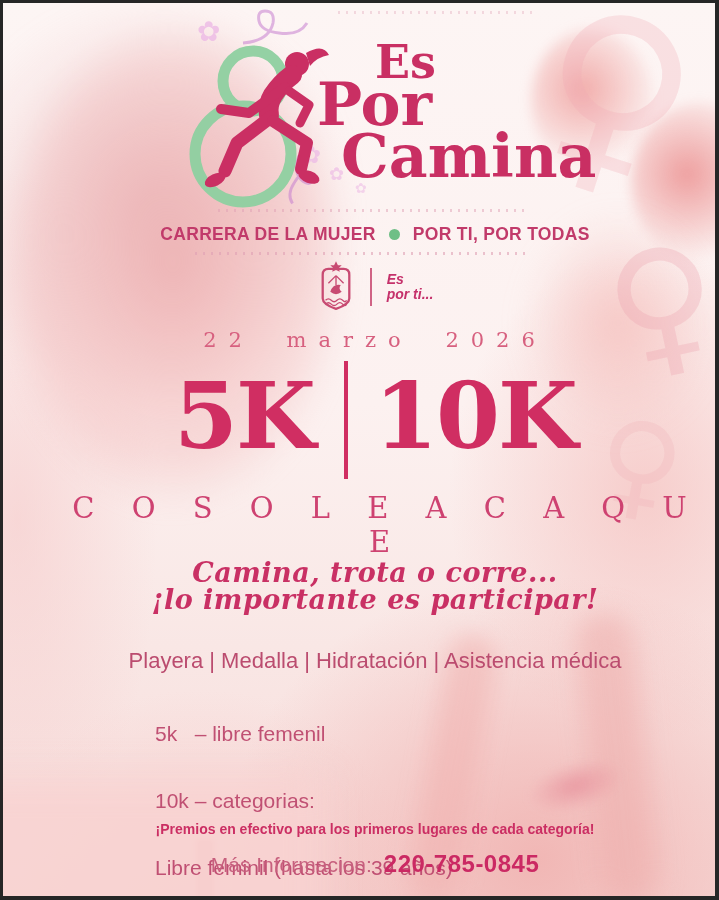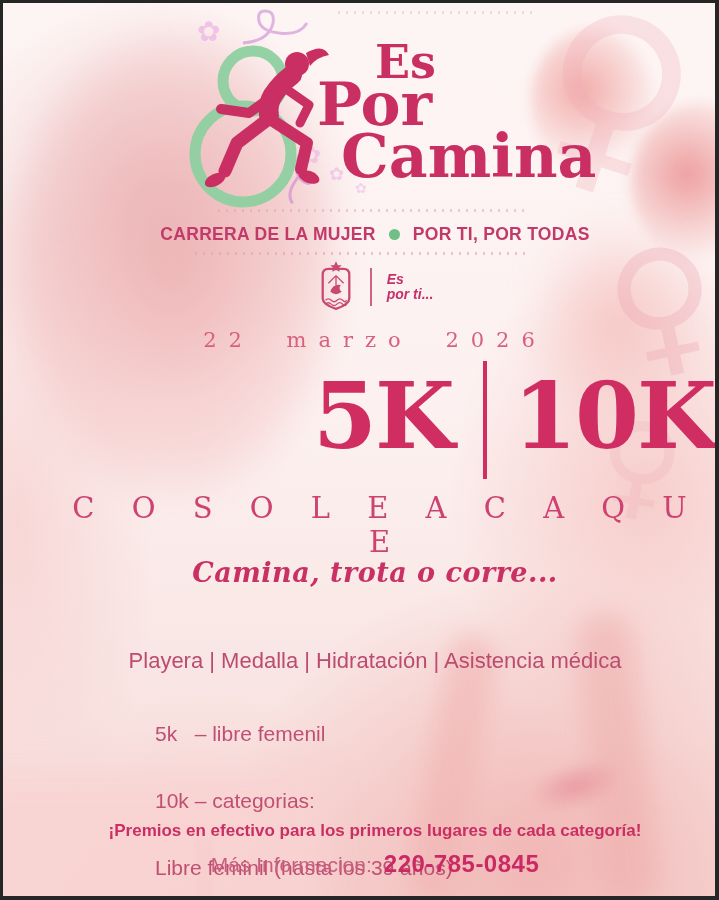--- a/index.html
+++ b/index.html
@@ -68,36 +68,36 @@
   .muni-col{text-align:center; line-height:1;}
   .muni-small{font-size:6px; letter-spacing:1.6px; color:#cc6d8a; font-weight:bold;}
   .muni-name{font-size:15.5px; font-weight:bold; letter-spacing:.4px; color:#c73a68; margin-top:2px;}
   .muni-years{font-size:8px; letter-spacing:2px; color:#c95a7b; font-weight:bold; margin-top:2px;}
   .muni-div{width:2px; height:38px; background:#c84a72; opacity:.85; margin:0 6px;}
   .motto{text-align:left; font-style:italic; font-weight:bold; font-size:14px; line-height:1.05; color:#c5316b;}
 
   .date{top:325px; font-family:"DejaVu Serif", serif; font-size:21px; color:#d7607f;
     letter-spacing:12px; word-spacing:14px;}
 
-  .dist{top:352px; display:flex; justify-content:flex-end; align-items:center;}
+  .dist{top:352px; display:flex; justify-content:center; align-items:center;}
   .dist-num{font-family:"DejaVu Serif", serif; font-weight:bold; font-size:92px; line-height:1.1; color:#d02e62; letter-spacing:-2px;}
   .dist-bar{width:4px; height:118px; background:#d02e62; margin:6px 26px 0 30px;}
 
   .city{top:488px; font-family:"DejaVu Serif", serif; font-size:29px; color:#ce4271; letter-spacing:14px;margin-left:23px;}
 
   .slogan1{top:544px;margin-top:10px;} .slogan2{top:581px;}
   .slogan1,.slogan2{font-family:"DejaVu Serif", serif; font-style:italic; font-weight:bold;
     font-size:27px; color:#c93064; letter-spacing:.5px;}
 
   .amenities{top:637px; font-size:22px; color:#bb4c6f;margin-top:8px;}
 
   .cats{position:absolute; left:152px; top:675px; z-index:2; text-align:left;
     font-size:21px; line-height:22.4px; color:#c05073; white-space:pre-wrap;}
 
-  .prizes{top:818px; font-size:17px; font-weight:bold; color:#cb2e63;}
+  .prizes{top:818px; font-size:14px; font-weight:bold; color:#cb2e63;}
 
   .contact{top:847px; display:flex; justify-content:center; align-items:baseline; gap:12px;}
   .contact-label{font-size:21px; color:#c7607e;}
   .contact-phone{font-size:24px; font-weight:bold; color:#cb2963; letter-spacing:.5px;}
 </style>
 </head>
 <body>
 
 <div class="frame">
 
@@ -175,20 +175,21 @@
 
   <div class="layer dist">
     <span class="dist-num">5K</span>
     <span class="dist-bar"></span>
     <span class="dist-num">10K</span>
   </div>
 
   <div class="layer city">C O S O L E A C A Q U E</div>
 
   <div class="layer slogan1">Camina, trota o corre...</div>
+  <div class="layer slogan2">¡lo importante es participar!</div>
 
   <div class="layer amenities">Playera | Medalla | Hidratación | Asistencia médica</div>
 
   <div class="cats">
     <div>5k   – libre femenil</div>
     <div>10k – categorias:</div>
     <div>Libre feminil (hasta los 39 años)</div>
     
     
     

